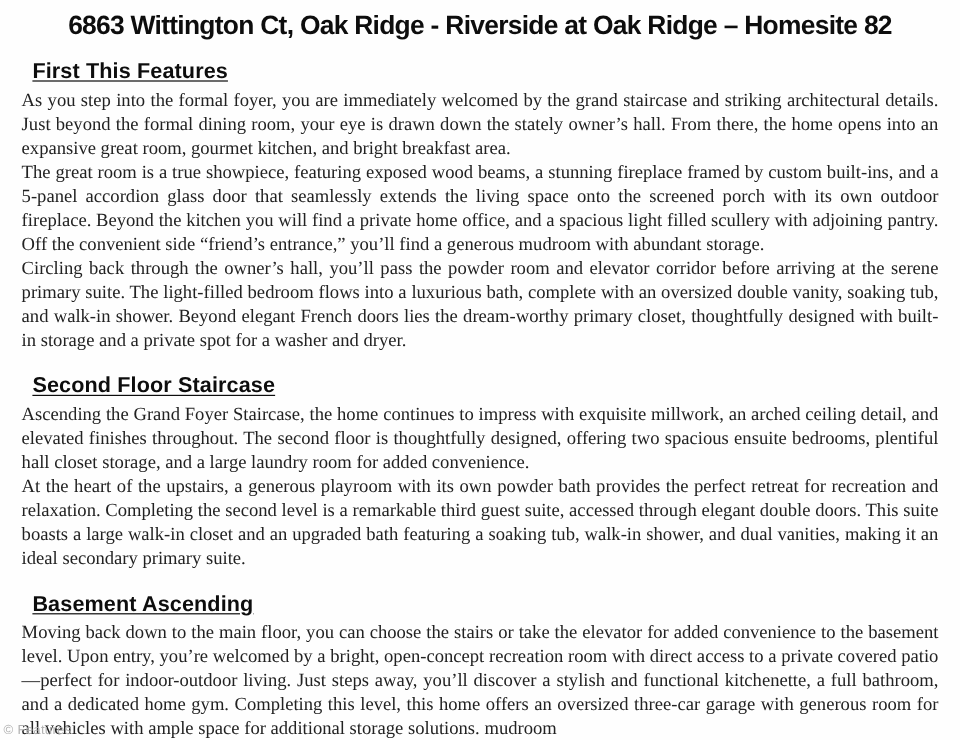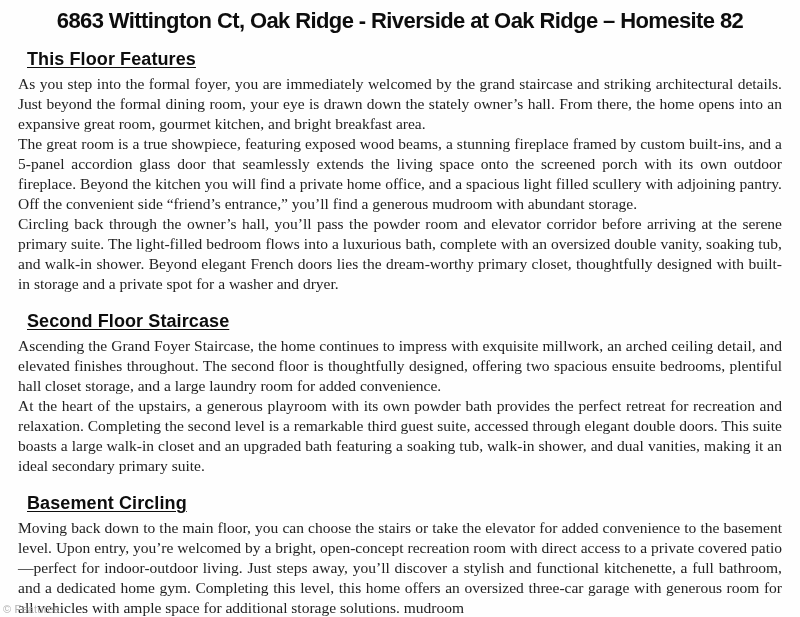--- a/index.html
+++ b/index.html
@@ -59,32 +59,32 @@
   }
 </style>
 </head>
 <body>
 
 <div class="page">
 
   <h1 class="title">6863 Wittington Ct, Oak Ridge - Riverside at Oak Ridge – Homesite 82</h1>
 
   <section class="features-section">
-    <h2 class="section-heading">This Floor Features</h2>
+    <h2 class="section-heading">First This Features</h2>
     <p class="body-paragraph">As you step into the formal foyer, you are immediately welcomed by the grand staircase and striking architectural details. Just beyond the formal dining room, your eye is drawn down the stately owner’s hall. From there, the home opens into an expansive great room, gourmet kitchen, and bright breakfast area.</p>
     <p class="body-paragraph">The great room is a true showpiece, featuring exposed wood beams, a stunning fireplace framed by custom built-ins, and a 5-panel accordion glass door that seamlessly extends the living space onto the screened porch with its own outdoor fireplace. Beyond the kitchen you will find a private home office, and a spacious light filled scullery with adjoining pantry. Off the convenient side “friend’s entrance,” you’ll find a generous mudroom with abundant storage.</p>
     <p class="body-paragraph">Circling back through the owner’s hall, you’ll pass the powder room and elevator corridor before arriving at the serene primary suite. The light-filled bedroom flows into a luxurious bath, complete with an oversized double vanity, soaking tub, and walk-in shower. Beyond elegant French doors lies the dream-worthy primary closet, thoughtfully designed with built-in storage and a private spot for a washer and dryer.</p>
   </section>
 
   <section class="features-section">
     <h2 class="section-heading">Second Floor Staircase</h2>
     <p class="body-paragraph">Ascending the Grand Foyer Staircase, the home continues to impress with exquisite millwork, an arched ceiling detail, and elevated finishes throughout. The second floor is thoughtfully designed, offering two spacious ensuite bedrooms, plentiful hall closet storage, and a large laundry room for added convenience.</p>
     <p class="body-paragraph">At the heart of the upstairs, a generous playroom with its own powder bath provides the perfect retreat for recreation and relaxation. Completing the second level is a remarkable third guest suite, accessed through elegant double doors. This suite boasts a large walk-in closet and an upgraded bath featuring a soaking tub, walk-in shower, and dual vanities, making it an ideal secondary primary suite.</p>
   </section>
 
   <section class="features-section">
-    <h2 class="section-heading">Basement Circling</h2>
+    <h2 class="section-heading">Basement Ascending</h2>
     <p class="body-paragraph">Moving back down to the main floor, you can choose the stairs or take the elevator for added convenience to the basement level. Upon entry, you’re welcomed by a bright, open-concept recreation room with direct access to a private covered patio—perfect for indoor-outdoor living. Just steps away, you’ll discover a stylish and functional kitchenette, a full bathroom, and a dedicated home gym. Completing this level, this home offers an oversized three-car garage with generous room for all vehicles with ample space for additional storage solutions. mudroom</p>
   </section>
 
   <div class="watermark">© Features</div>
 
 </div>
 
 </body></html>

